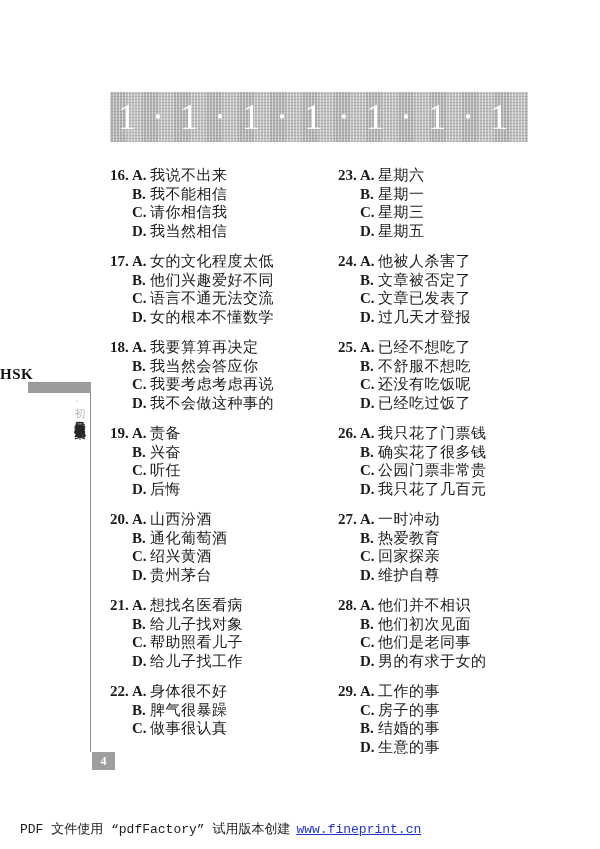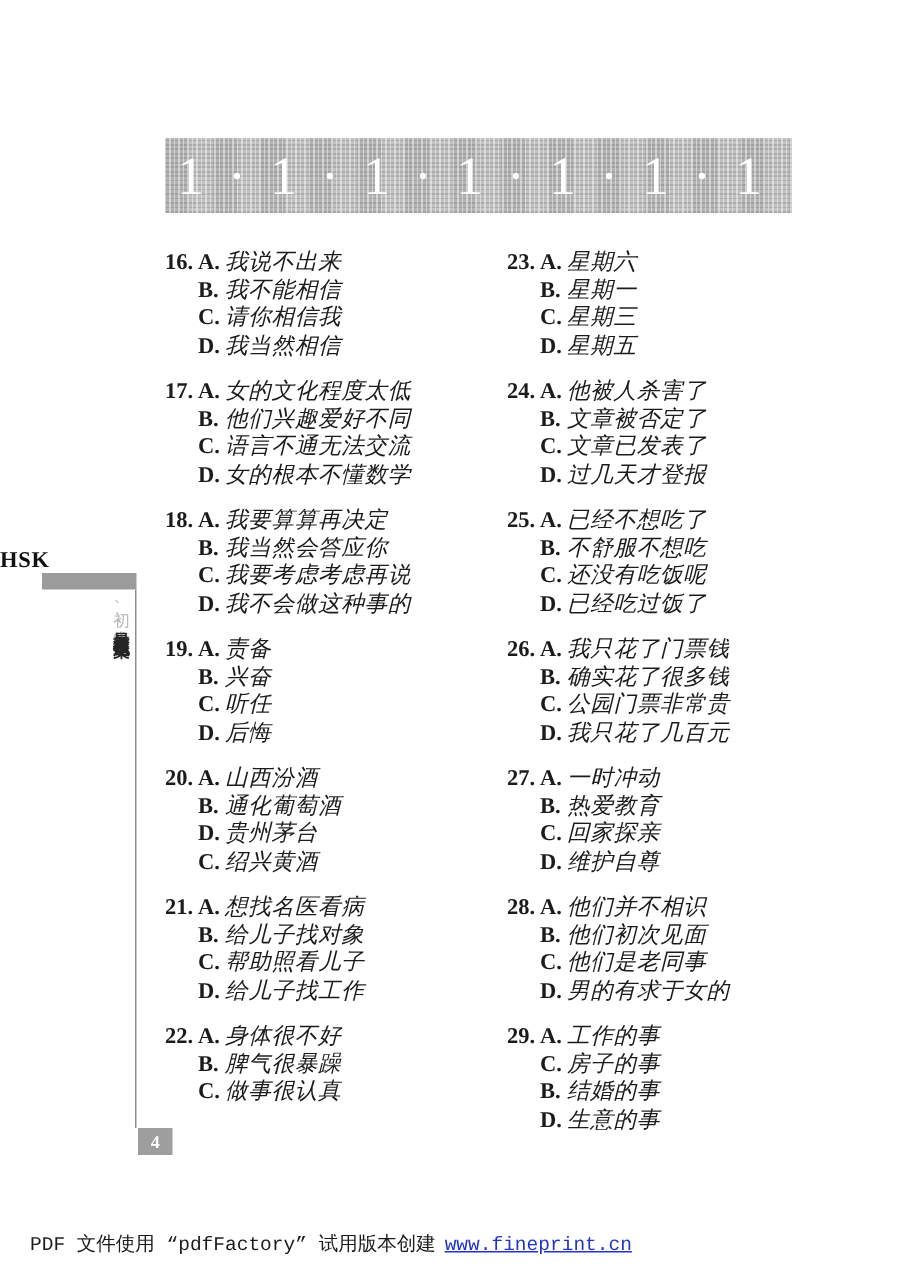--- a/index.html
+++ b/index.html
@@ -45,21 +45,21 @@
   .qcol{position:absolute;top:166px;width:228px;}
   #qcol-left{left:110px;}
   #qcol-right{left:338px;}
   .question{position:relative;margin-bottom:12px;}
   .qnum{
     position:absolute;left:0;top:0;font-weight:bold;font-size:15px;line-height:18.5px;
   }
   .opts{margin-left:22px;}
   .opt{line-height:18.5px;height:18.5px;white-space:nowrap;font-size:15px;}
   .olabel{display:inline-block;width:18px;font-weight:bold;}
-  .otext{letter-spacing:0.5px;font-style:italic;}
+  .otext{letter-spacing:0.5px;}
   
   #footer{
     position:absolute;left:20px;top:820px;white-space:nowrap;
     font-family:"Liberation Mono","DejaVu Sans Mono",monospace;
     font-size:13px;color:#1b1b1b;
   }
   #footer a{color:#2233cc;text-decoration:underline;margin-left:6px;}
 </style>
 </head>
 <body>
@@ -125,22 +125,22 @@
           <div class="opt"><span class="olabel">B.</span><span class="otext">兴奋</span></div>
           <div class="opt"><span class="olabel">C.</span><span class="otext">听任</span></div>
           <div class="opt"><span class="olabel">D.</span><span class="otext">后悔</span></div>
         </div>
       </div>
       <div class="question">
         <span class="qnum">20.</span>
         <div class="opts">
           <div class="opt"><span class="olabel">A.</span><span class="otext">山西汾酒</span></div>
           <div class="opt"><span class="olabel">B.</span><span class="otext">通化葡萄酒</span></div>
+          <div class="opt"><span class="olabel">C.</span><span class="otext">绍兴黄酒</span></div>
           <div class="opt"><span class="olabel">D.</span><span class="otext">贵州茅台</span></div>
-          <div class="opt"><span class="olabel">C.</span><span class="otext">绍兴黄酒</span></div>
         </div>
       </div>
       <div class="question">
         <span class="qnum">21.</span>
         <div class="opts">
           <div class="opt"><span class="olabel">A.</span><span class="otext">想找名医看病</span></div>
           <div class="opt"><span class="olabel">B.</span><span class="otext">给儿子找对象</span></div>
           <div class="opt"><span class="olabel">C.</span><span class="otext">帮助照看儿子</span></div>
           <div class="opt"><span class="olabel">D.</span><span class="otext">给儿子找工作</span></div>
         </div>

